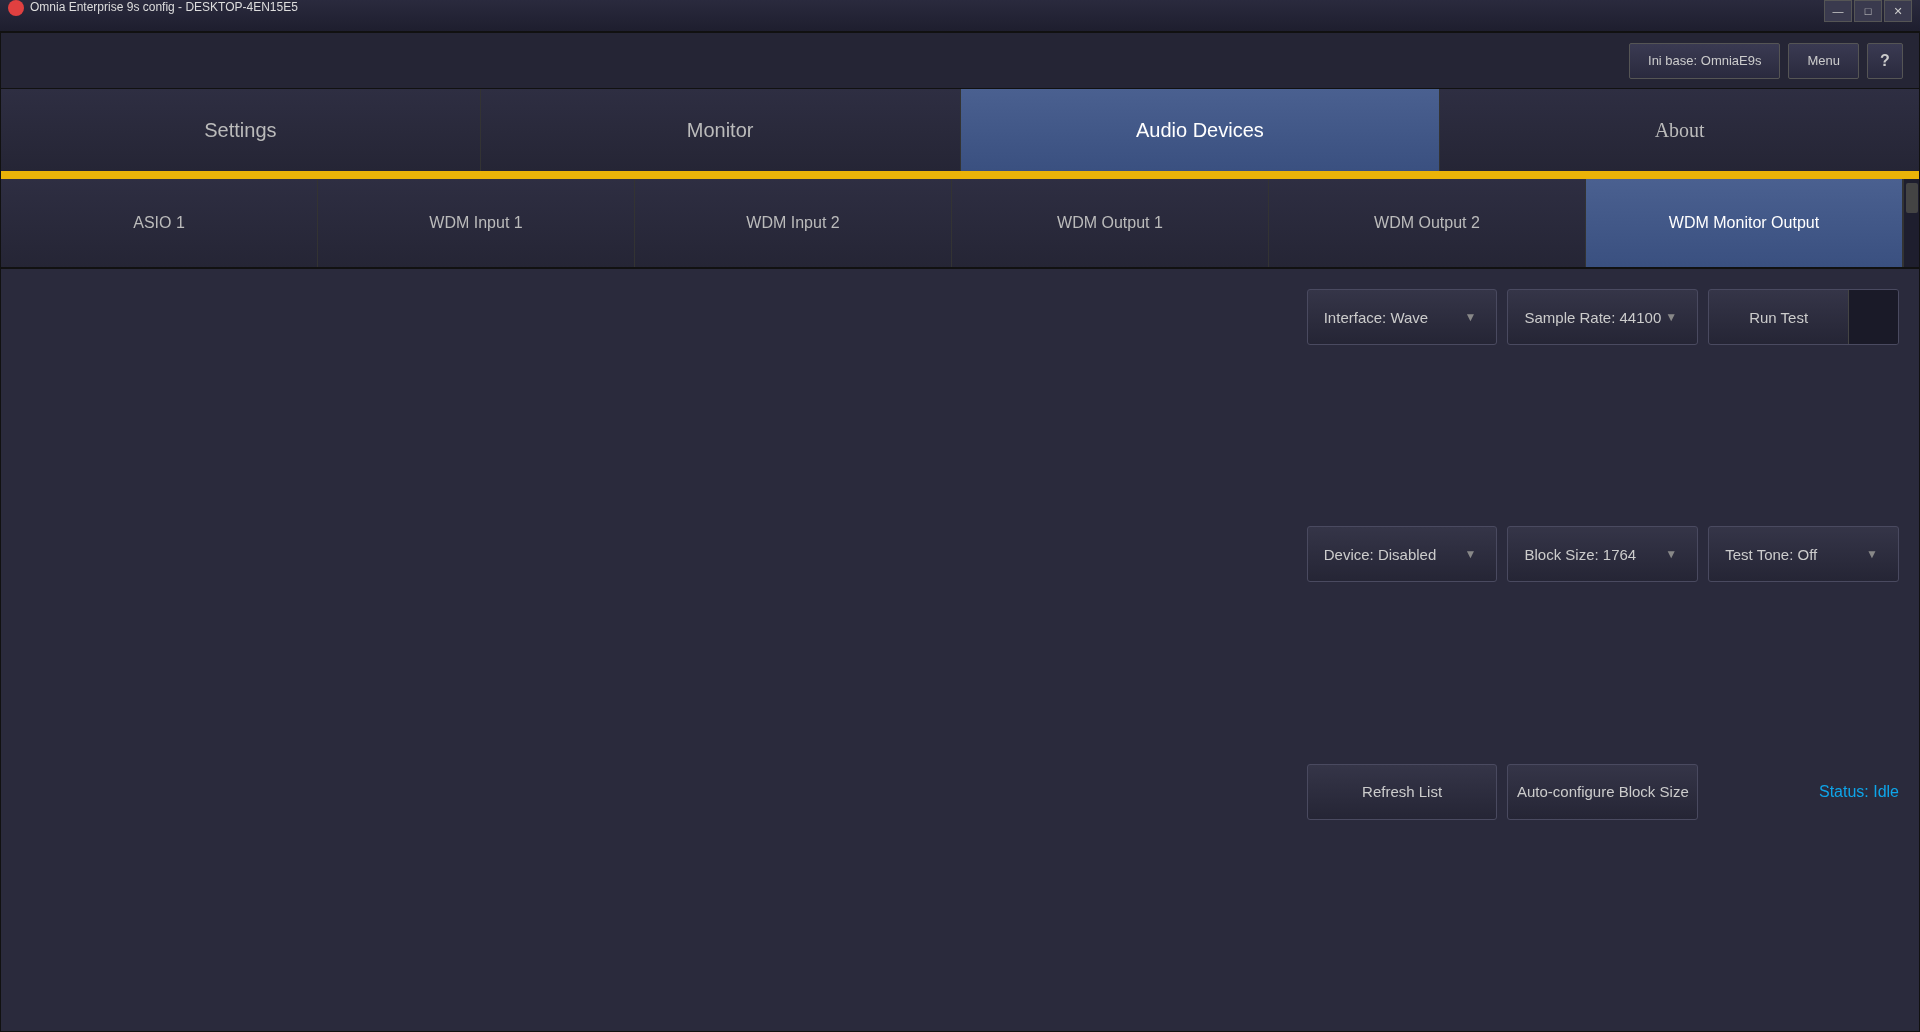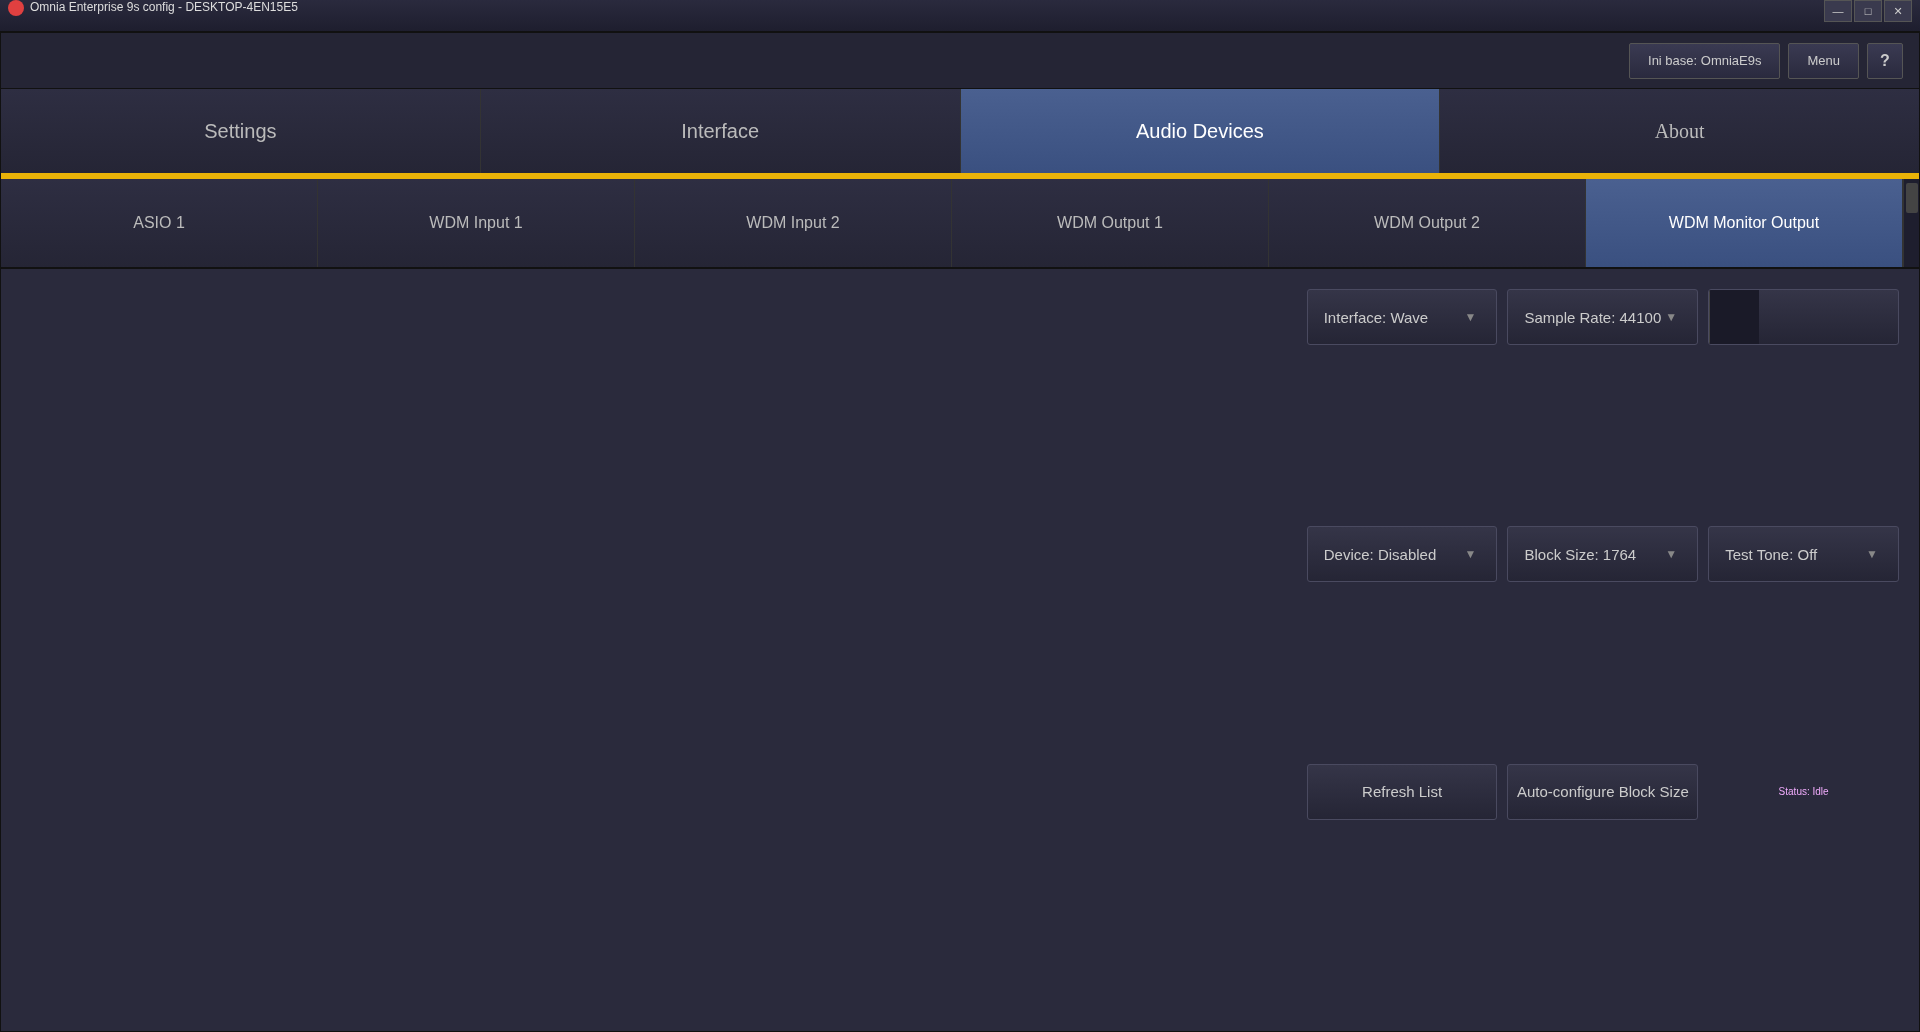--- a/index.html
+++ b/index.html
@@ -96,21 +96,21 @@
       display: flex;
       align-items: center;
       justify-content: center;
     }
 
     
     #main-tabs {
       display: flex;
       height: 90px;
       background: #15803d;
-      border-bottom: 6px solid #eab308;
+      border-bottom: 8px solid #eab308;
     }
     .main-tab {
       flex: 1;
       display: flex;
       align-items: center;
       justify-content: center;
       font-size: 20px;
       color: #bbb;
       cursor: pointer;
       border-right: 1px solid #333;
@@ -223,23 +223,23 @@
       justify-content: center;
       cursor: pointer;
       color: #ccc;
       font-size: 15px;
     }
 
     .ctrl-status {
       height: 56px;
       display: flex;
       align-items: center;
-      justify-content: center;
-      color: #f0abfc;
-      font-size: 10px;
+      justify-content: flex-end;
+      color: #0ea5e9;
+      font-size: 16px;
     }
 
     .run-test-btn {
       background: linear-gradient(to bottom, #353548, #252535);
       border: 1px solid #4a4a60;
       border-radius: 3px;
       height: 56px;
       display: flex;
       align-items: center;
       cursor: pointer;
@@ -283,21 +283,21 @@
     <button class="toolbar-btn">Ini base: OmniaE9s</button>
     <button class="toolbar-btn">Menu</button>
     <button id="help-btn">?</button>
   </div>
 
   <div id="main-tabs">
     <div class="main-tab">
       <span>Settings</span>
     </div>
     <div class="main-tab">
-      <span>Interface</span>
+      <span>Monitor</span>
     </div>
     <div class="main-tab active">
       <span>Audio Devices</span>
     </div>
     <div class="main-tab">
       <span>About</span>
     </div>
   </div>
 
   <div id="sub-tabs">
@@ -335,20 +335,21 @@
         <span class="label">Interface: Wave</span>
         <span class="arrow">▼</span>
       </div>
 
       <div class="ctrl-dropdown">
         <span class="label">Sample Rate: 44100</span>
         <span class="arrow">▼</span>
       </div>
 
       <div class="run-test-btn">
+        <span class="btn-label">Run Test</span>
         <div class="btn-side"></div>
       </div>
 
       <div class="ctrl-dropdown">
         <span class="label">Device: Disabled</span>
         <span class="arrow">▼</span>
       </div>
 
       <div class="ctrl-dropdown">
         <span class="label">Block Size: 1764</span>

